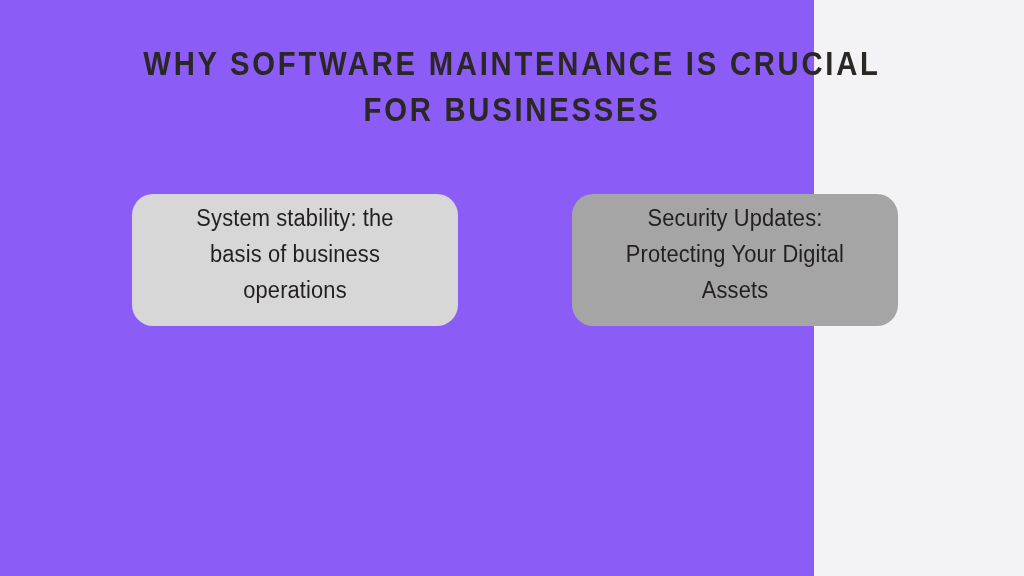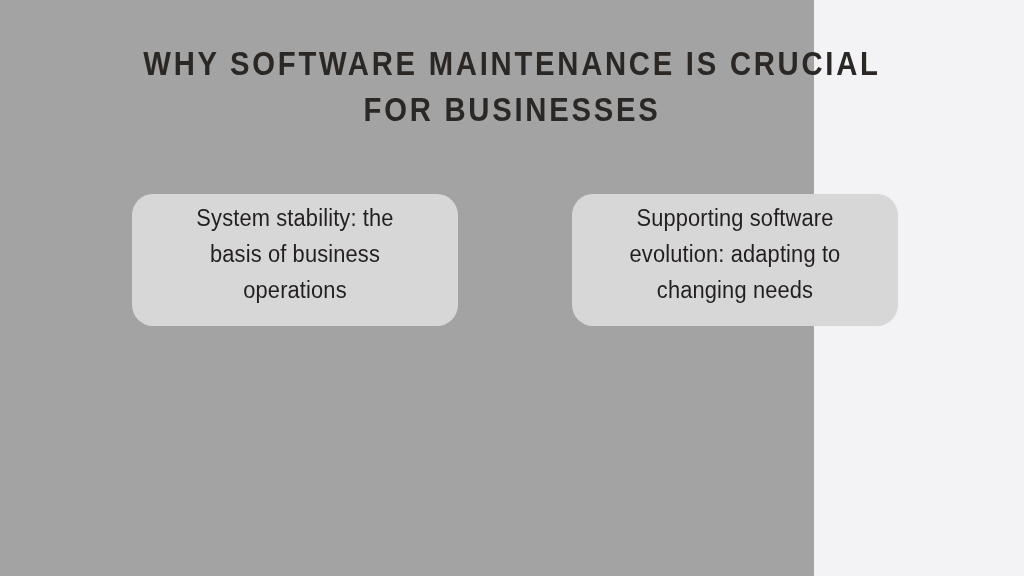--- a/index.html
+++ b/index.html
@@ -11,21 +11,21 @@
     height: 576px;
     background: #f3f3f5;
     font-family: "Liberation Sans", sans-serif;
     overflow: hidden;
   }
 
   .slide {
     position: relative;
     width: 814px;
     height: 576px;
-    background: #a3a3a3;
+    background: #8b5cf6;
     box-sizing: border-box;
   }
 
   
   .title-block {
     position: absolute;
     left: 0;
     top: 40px;
     width: 1024px;
     text-align: center;
@@ -90,21 +90,21 @@
     <span class="title-line">WHY SOFTWARE MAINTENANCE IS CRUCIAL</span>
     <span class="title-line">FOR BUSINESSES</span>
   </div>
 
   <div class="cards">
 
     <div class="card light">
       <span class="card-text">System stability: the basis of business operations</span>
     </div>
 
+    <div class="card dark">
+      <span class="card-text">Security Updates: Protecting Your Digital Assets</span>
+    </div>
 
 
-    <div class="card light">
-      <span class="card-text">Supporting software evolution: adapting to changing needs</span>
-    </div>
 
   </div>
 
 </div>
 
 </body></html>

